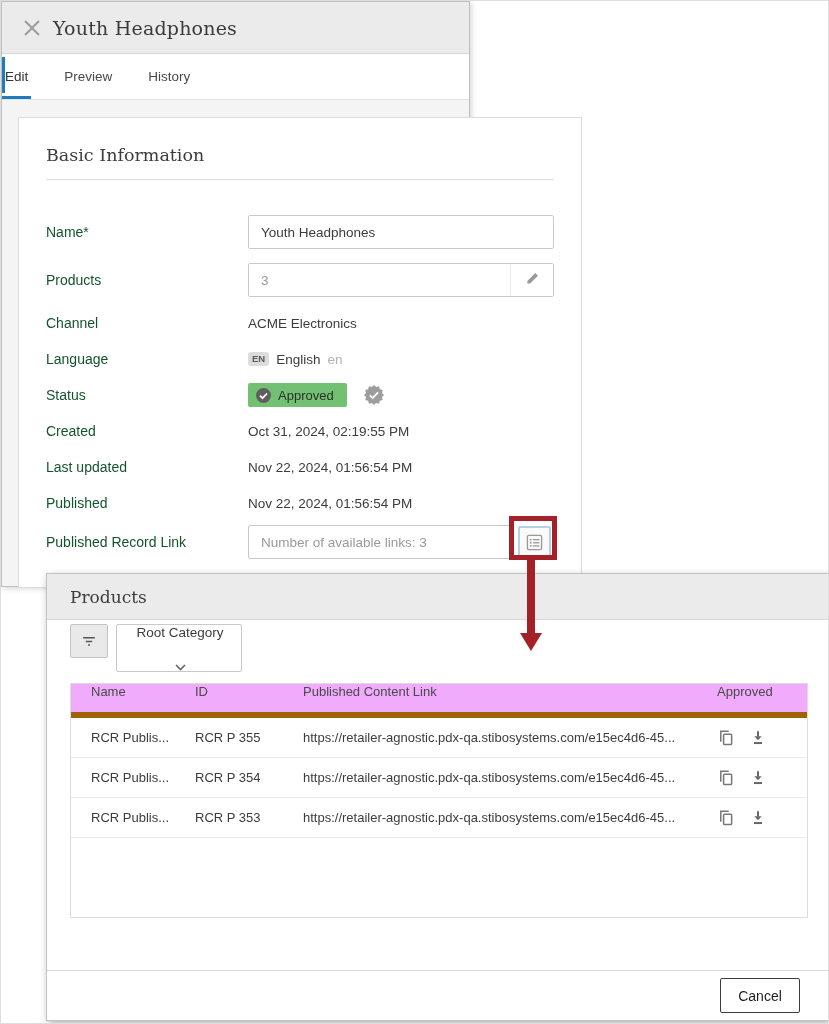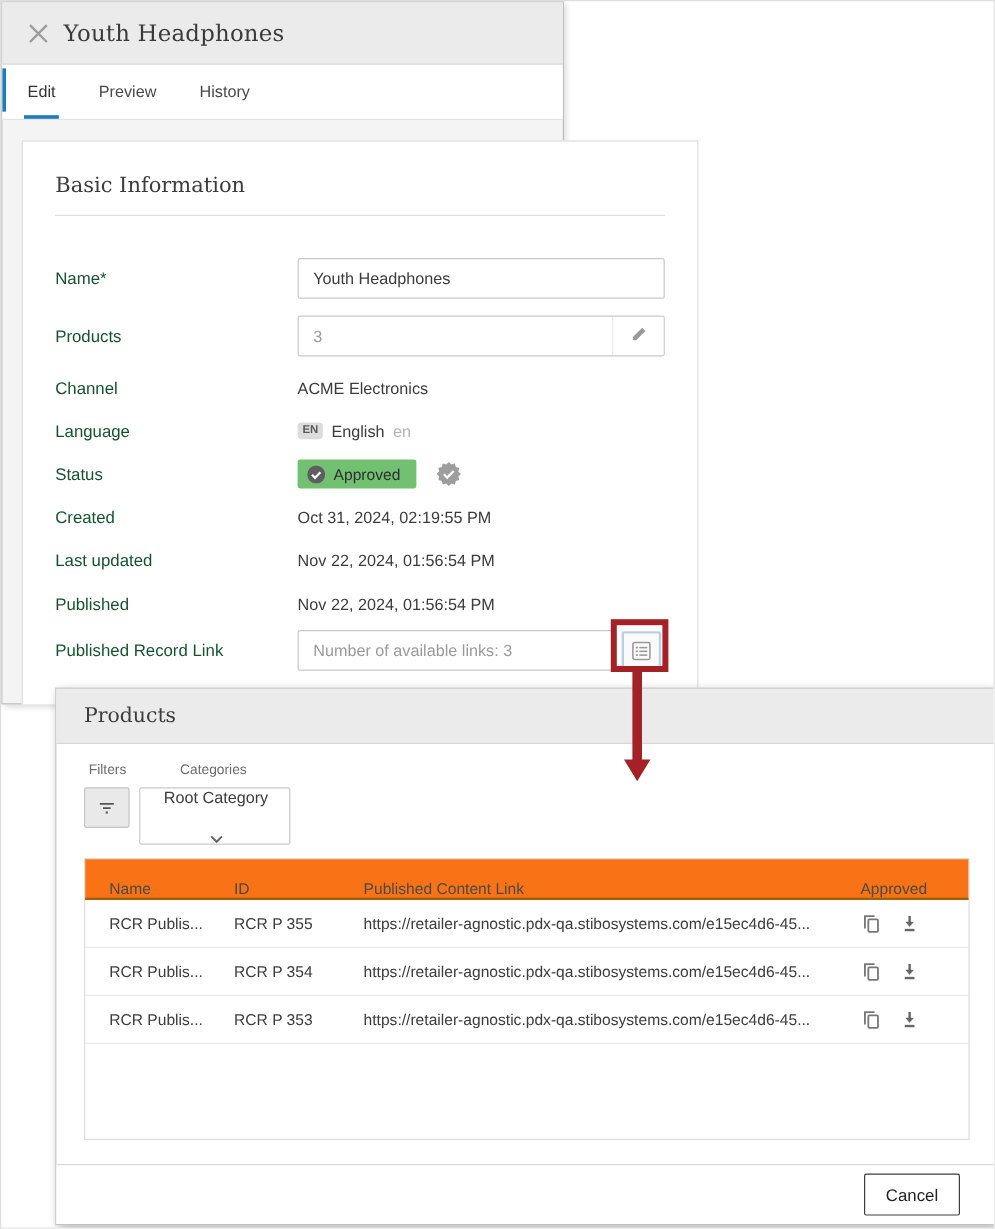--- a/index.html
+++ b/index.html
@@ -14,21 +14,21 @@
                background:#f4f4f4; border:1px solid #bfbfbf;
                box-shadow:2px 2px 5px rgba(0,0,0,.15); z-index:1; }
   .tp-header { height:52px; background:#ebebeb; border-bottom:1px solid #d8d8d8;
                display:flex; align-items:center; }
   .close-btn { margin-left:20px; width:20px; height:20px; display:flex; align-items:center;
                justify-content:center; cursor:pointer; }
   .tp-title { margin-left:11px; font-family:"DejaVu Serif", serif; font-size:19px;
               color:#3a3a3a; letter-spacing:.2px; }
 
   .tp-tabs { position:relative; height:46px; background:#fff; border-bottom:1px solid #e3e3e3;
-             display:flex; align-items:stretch; padding-left:18px; gap:30px; }
+             display:flex; align-items:stretch; gap:30px; }
   .tp-tabs::before { content:""; position:absolute; left:0; top:3px; bottom:6px; width:3px;
                      background:#1b7dbe; }
   .tab { display:flex; align-items:center; font-size:13.5px; color:#4a4a4a;
          border-bottom:3px solid transparent; padding:3px 3px 0 3px; cursor:pointer; }
   .tab.active { color:#333; border-bottom-color:#1b7dbe; }
 
   .card { position:absolute; left:16px; top:115px; width:564px; height:471px;
           background:#fff; border:1px solid #dcdcdc; padding:27px 27px 0 27px; overflow:hidden; }
   .section-title { font-family:"DejaVu Serif", serif; font-size:17.5px; color:#3c3c3c; }
   .divider { border-bottom:1px solid #ddd; margin-top:14px; }
@@ -83,22 +83,22 @@
   .categories-label { position:absolute; left:80px; }
   .filter-controls { display:flex; margin-top:4px; }
   .filter-btn { width:38px; height:34px; background:#e9e9e9; border:1px solid #c4c4c4;
                 border-radius:2px; display:flex; align-items:center; justify-content:center; cursor:pointer; }
   .category-select { width:126px; height:48px; margin-left:8px; background:#fff;
                      border:1px solid #c9c9c9; border-radius:2px; display:flex; align-items:center;
                      justify-content:space-between; padding:0 10px 0 12px; font-size:13.5px;
                      color:#3c3c3c; cursor:pointer;flex-direction:column; }
 
   .ptable { margin-top:11px; width:738px; height:235px; border:1px solid #ddd; background:#fff; }
-  .trow-h { display:flex; align-items:flex-end; height:34px; background:#f97316;
-            border-bottom:2px solid #a16207; font-size:13px; color:#4a4a4a; }
+  .trow-h { display:flex; align-items:flex-start; height:34px; background:#f0abfc;
+            border-bottom:6px solid #a16207; font-size:13px; color:#4a4a4a; }
   .trow-d { display:flex; align-items:center; height:40px; border-bottom:1px solid #e9e9e9;
             font-size:13px; color:#3c3c3c; }
   .c1 { width:124px; padding-left:20px; flex:none; white-space:nowrap; overflow:hidden; }
   .c2 { width:108px; flex:none; white-space:nowrap; }
   .c3 { width:412px; flex:none; white-space:nowrap; overflow:hidden; }
   .c4 { flex:1; display:flex; align-items:center; gap:15px; padding-left:2px; }
   .action-icon { display:flex; align-items:center; cursor:pointer; }
 
   .pd-footer { position:absolute; left:0; right:0; bottom:0; height:50px; border-top:1px solid #d9d9d9;
                display:flex; align-items:center; justify-content:flex-end; padding-right:29px; background:#fff; }
@@ -229,24 +229,20 @@
 
   <div class="red-box"></div>
   <div class="arrow-stem"></div>
   <div class="arrow-head"></div>
 
   <div class="products-panel">
     <div class="pd-header">
       <span class="pd-title">Products</span>
     </div>
     <div class="pd-body">
-      <div class="filter-labels">
-        <span class="filters-label">Filters</span>
-        <span class="categories-label">Categories</span>
-      </div>
       <div class="filter-controls">
         <span class="filter-btn">
           <span style="display:flex;">
             <svg width="18" height="18" viewBox="0 0 20 20">
               <path d="M3.5 6.5 H16.5 M6.5 10.5 H13.5 M9 14.5 H11" stroke="#555" stroke-width="1.7" fill="none"></path>
             </svg>
           </span>
         </span>
         <span class="category-select">
           <span>Root Category</span>

